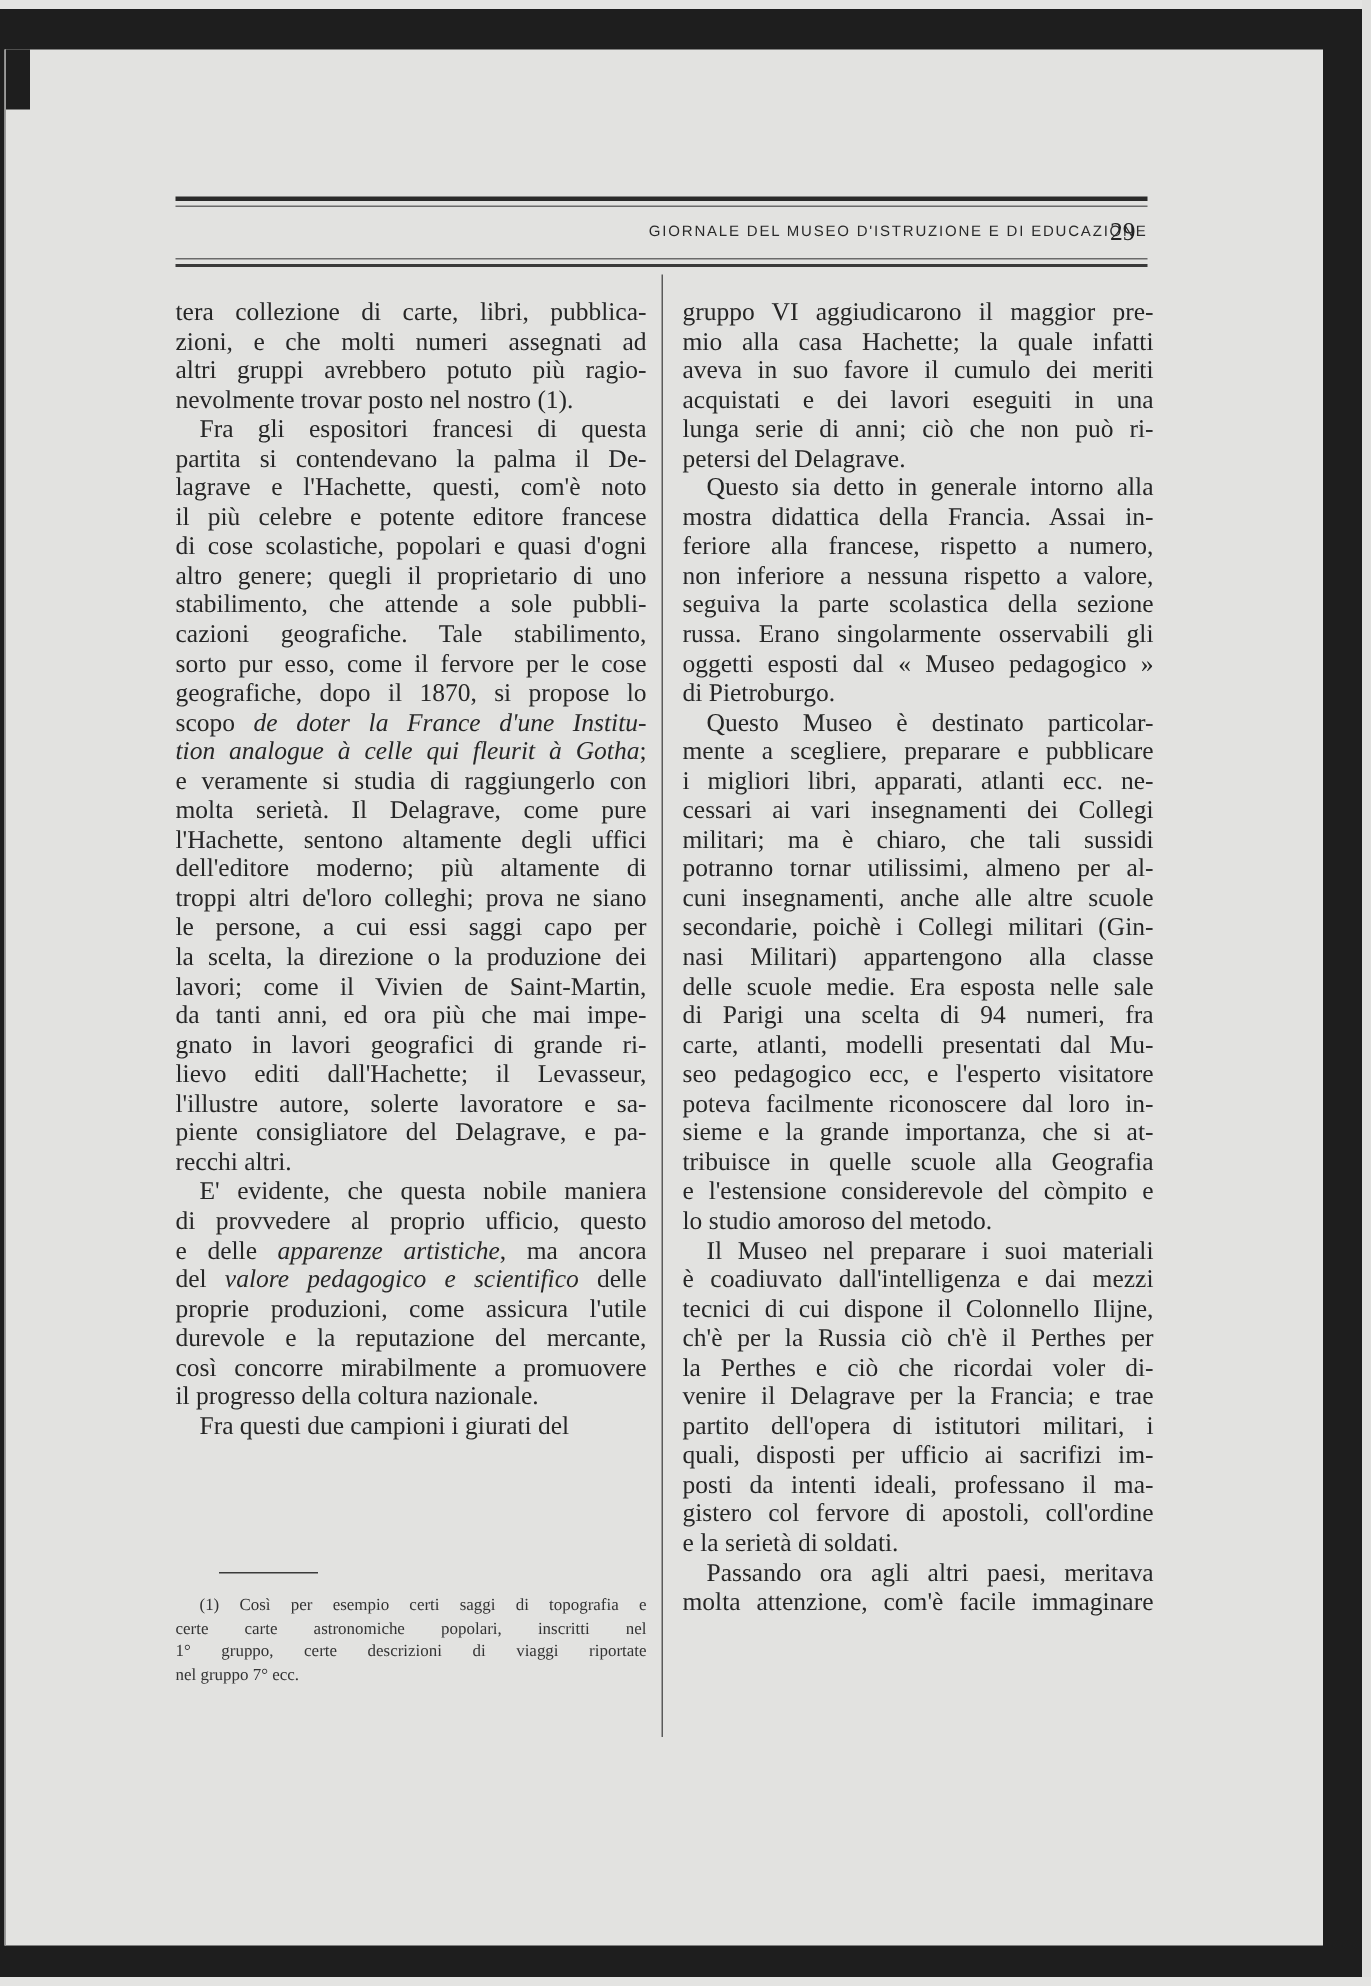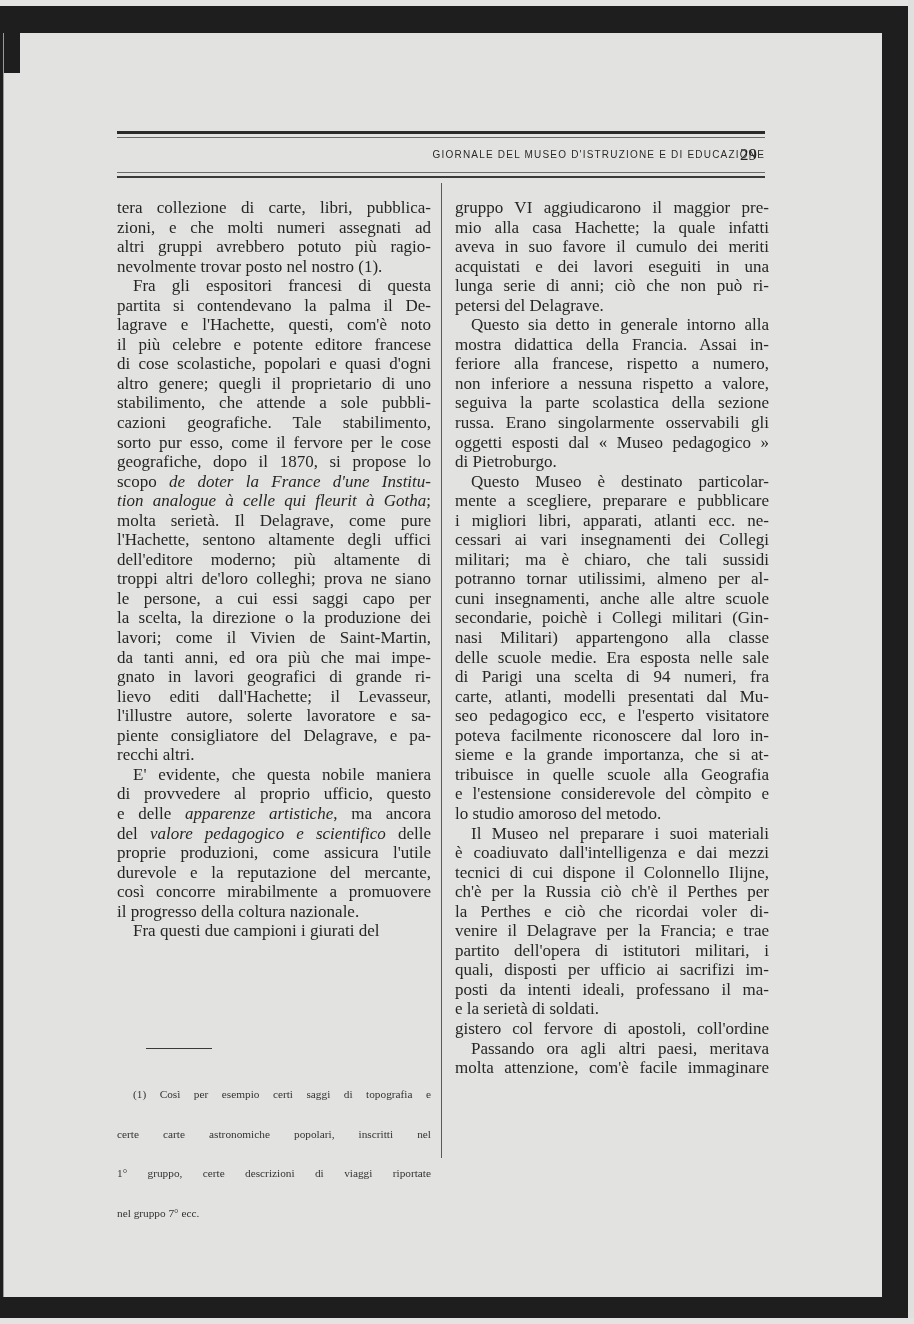--- a/index.html
+++ b/index.html
@@ -48,21 +48,21 @@
   .column .line { display:block; text-align:justify; text-align-last:justify; white-space:nowrap; }
   .column .line.last { text-align-last:left; }
   .column em { }
 
   .fn-rule { position:absolute; left:146px; top:1048px; width:66px; height:1px; background:#3a3a3a; }
   .footnote {
     position:absolute; left:117px; top:1063px; width:314px;
     font-family:"Liberation Serif", serif;
     font-size:11.3px; line-height:15.5px; color:#333;
   }
-  .footnote .line { display:block; text-align:justify; text-align-last:justify; white-space:nowrap;margin-top:24px; }
+  .footnote .line { display:block; text-align:justify; text-align-last:justify; white-space:nowrap; }
   .footnote .line.last { text-align-last:left; }
   .footnote .line.first { padding-left:16px; }
 </style>
 </head>
 <body>
 
 <div class="scan-top"></div>
 <div class="scan-right"></div>
 <div class="scan-bottom"></div>
 
@@ -94,20 +94,21 @@
     <span class="line">lagrave e l'Hachette, questi, com'è noto</span>
     <span class="line">il più celebre e potente editore francese</span>
     <span class="line">di cose scolastiche, popolari e quasi d'ogni</span>
     <span class="line">altro genere; quegli il proprietario di uno</span>
     <span class="line">stabilimento, che attende a sole pubbli-</span>
     <span class="line">cazioni geografiche. Tale stabilimento,</span>
     <span class="line">sorto pur esso, come il fervore per le cose</span>
     <span class="line">geografiche, dopo il 1870, si propose lo</span>
     <span class="line"><span>scopo </span><em>de doter la France d'une Institu-</em></span>
     <span class="line"><em>tion analogue à celle qui fleurit à Gotha</em><span>;</span></span>
+    <span class="line">e veramente si studia di raggiungerlo con</span>
     <span class="line">molta serietà. Il Delagrave, come pure</span>
     <span class="line">l'Hachette, sentono altamente degli uffici</span>
     <span class="line">dell'editore moderno; più altamente di</span>
     <span class="line">troppi altri de'loro colleghi; prova ne siano</span>
     <span class="line">le persone, a cui essi saggi capo per</span>
     <span class="line">la scelta, la direzione o la produzione dei</span>
     <span class="line">lavori; come il Vivien de Saint-Martin,</span>
     <span class="line">da tanti anni, ed ora più che mai impe-</span>
     <span class="line">gnato in lavori geografici di grande ri-</span>
     <span class="line">lievo editi dall'Hachette; il Levasseur,</span>
@@ -180,20 +181,20 @@
   <p>
     <span class="line" style="padding-left:16px">Il Museo nel preparare i suoi materiali</span>
     <span class="line">è coadiuvato dall'intelligenza e dai mezzi</span>
     <span class="line">tecnici di cui dispone il Colonnello Ilijne,</span>
     <span class="line">ch'è per la Russia ciò ch'è il Perthes per</span>
     <span class="line">la Perthes e ciò che ricordai voler di-</span>
     <span class="line">venire il Delagrave per la Francia; e trae</span>
     <span class="line">partito dell'opera di istitutori militari, i</span>
     <span class="line">quali, disposti per ufficio ai sacrifizi im-</span>
     <span class="line">posti da intenti ideali, professano il ma-</span>
+    <span class="line">gistero col fervore di apostoli, coll'ordine</span>
     <span class="line last">e la serietà di soldati.</span>
-    <span class="line">gistero col fervore di apostoli, coll'ordine</span>
   </p>
   <p>
     <span class="line" style="padding-left:16px">Passando ora agli altri paesi, meritava</span>
     <span class="line">molta attenzione, com'è facile immaginare</span>
   </p>
 </div>
 
 </body></html>

